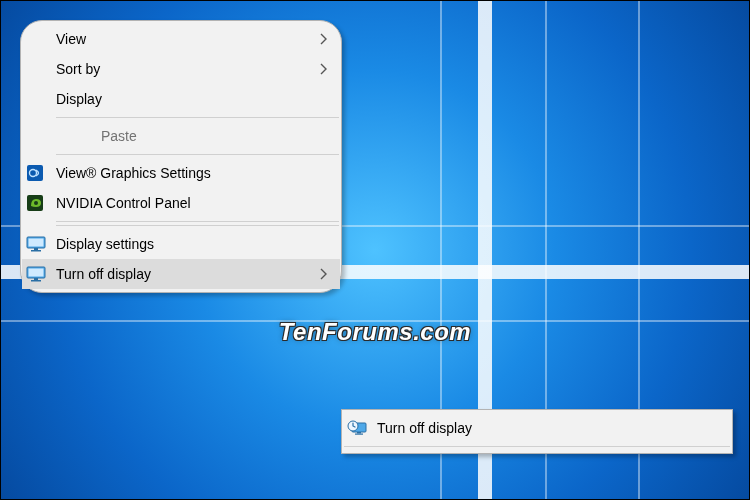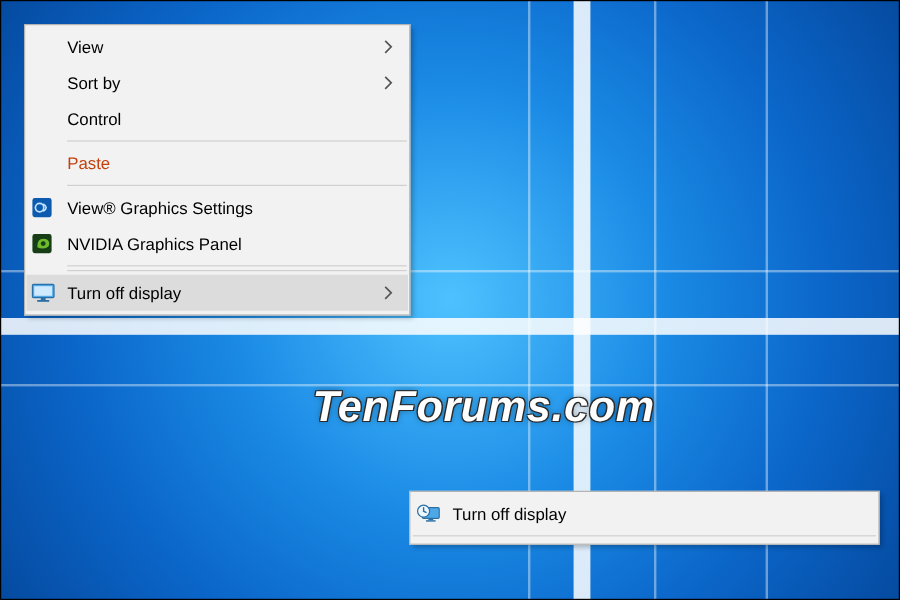--- a/index.html
+++ b/index.html
@@ -38,36 +38,37 @@
     background: #f2f2f2;
     border: 1px solid #b3b3b3;
     box-shadow: 3px 3px 4px rgba(0,0,0,.25);
     padding: 3px 1px;
     box-sizing: border-box;
   }
   .menu-main {
     left: 20px;
     top: 20px;
     width: 322px;
+    border-radius: 22px;
   }
   .menu-sub {
     left: 341px;
     top: 409px;
     width: 392px;
   }
 
   .menu-item {
     display: flex;
     align-items: center;
     height: 30px;
     padding: 0 8px 0 4px;
     color: #000;
     white-space: nowrap;
   }
-  .menu-item.disabled { color: #c2410c; }
+  .menu-item.disabled { color: #737373; margin-left: 45px; }
   .menu-item.highlight { background: #dcdcdc; }
 
   .mi-icon {
     width: 30px;
     height: 22px;
     display: flex;
     align-items: center;
     justify-content: flex-start;
     flex: none;
   }
@@ -93,34 +94,33 @@
   .menu-sep.full {
     margin-left: 1px;
   }
 
   .watermark {
     position: absolute;
     left: 50%;
     top: 318px;
     transform: translateX(-50%);
     font-family: Arial, sans-serif;
-    font-size: 36px;
+    font-size: 24px;
     font-weight: 700;
     font-style: italic;
     color: #fff;
     text-shadow:
       -1px -1px 0 #2b2b2b,
        1px -1px 0 #2b2b2b,
       -1px  1px 0 #2b2b2b,
        1px  1px 0 #2b2b2b,
        0 0 6px rgba(0,0,0,.4);
     letter-spacing: .5px;
     pointer-events: none;
     white-space: nowrap;
-    margin-left: 28px;
   }
 </style>
 </head>
 <body>
 
 <div class="wallpaper"></div>
 
 <div class="context-menu menu-main">
 
   <div class="menu-item">
@@ -138,21 +138,21 @@
     <span class="mi-label">Sort by</span>
     <span class="mi-arrow">
       <svg width="8" height="12" viewBox="0 0 8 12">
           <path d="M1 1 L6 6 L1 11" fill="none" stroke="#555" stroke-width="1.4"></path>
         </svg>
     </span>
   </div>
 
   <div class="menu-item">
     <span class="mi-icon"></span>
-    <span class="mi-label">Control</span>
+    <span class="mi-label">Display</span>
     <span class="mi-arrow"></span>
   </div>
 
   <div class="menu-sep"></div>
 
   <div class="menu-item disabled">
     <span class="mi-icon"></span>
     <span class="mi-label">Paste</span>
     <span class="mi-arrow"></span>
   </div>
@@ -173,29 +173,41 @@
   </div>
 
   <div class="menu-item">
     <span class="mi-icon">
       <svg width="18" height="18" viewBox="0 0 18 18">
         <rect x="1" y="1" width="16" height="16" rx="2" fill="#173d17"></rect>
         <path d="M5 12 Q5 5 10 5 Q15 5 15 9 Q15 13 10 13 Q7 13 5 12 Z" fill="#6dbb2a"></path>
         <circle cx="10" cy="9" r="2" fill="#173d17"></circle>
       </svg>
     </span>
-    <span class="mi-label">NVIDIA Graphics Panel</span>
-    <span class="mi-arrow"></span>
-  </div>
-
-  <div class="menu-sep"></div>
-
-
-  <div class="menu-sep"></div>
-
+    <span class="mi-label">NVIDIA Control Panel</span>
+    <span class="mi-arrow"></span>
+  </div>
+
+  <div class="menu-sep"></div>
+
+
+  <div class="menu-sep"></div>
+
+  <div class="menu-item">
+    <span class="mi-icon">
+      <svg width="20" height="18" viewBox="0 0 20 18">
+        <rect x="1" y="2" width="18" height="11" rx="1" fill="#4ea8e8" stroke="#2a6fa5" stroke-width="1"></rect>
+        <rect x="2.5" y="3.5" width="15" height="8" fill="#cfeaff"></rect>
+        <rect x="8" y="13" width="4" height="2" fill="#2a6fa5"></rect>
+        <rect x="5" y="15" width="10" height="1.5" fill="#2a6fa5"></rect>
+      </svg>
+    </span>
+    <span class="mi-label">Display settings</span>
+    <span class="mi-arrow"></span>
+  </div>
 
 
   <div class="menu-item highlight">
     <span class="mi-icon">
       <svg width="20" height="18" viewBox="0 0 20 18">
         <rect x="1" y="2" width="18" height="11" rx="1" fill="#4ea8e8" stroke="#2a6fa5" stroke-width="1"></rect>
         <rect x="2.5" y="3.5" width="15" height="8" fill="#cfeaff"></rect>
         <rect x="8" y="13" width="4" height="2" fill="#2a6fa5"></rect>
         <rect x="5" y="15" width="10" height="1.5" fill="#2a6fa5"></rect>
       </svg>

